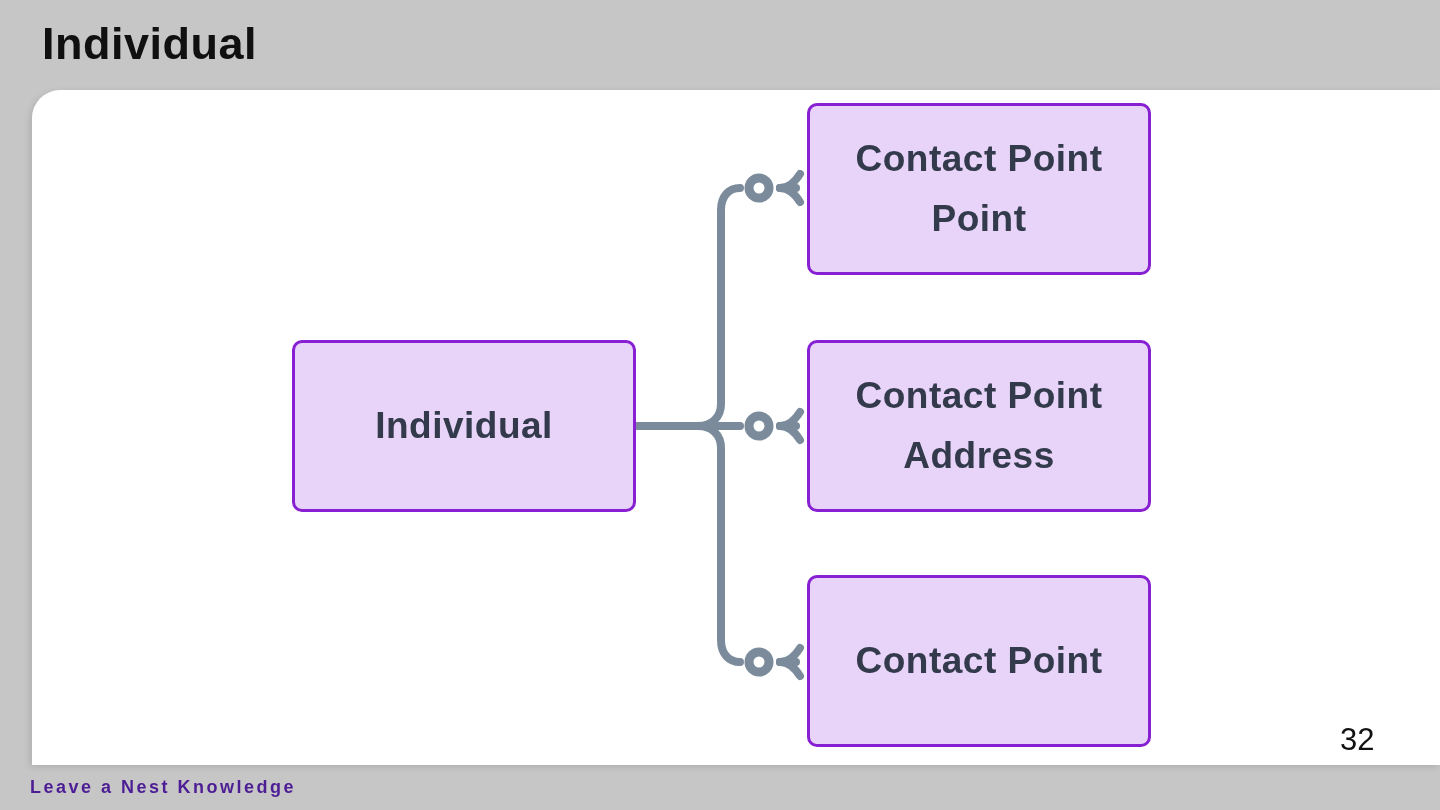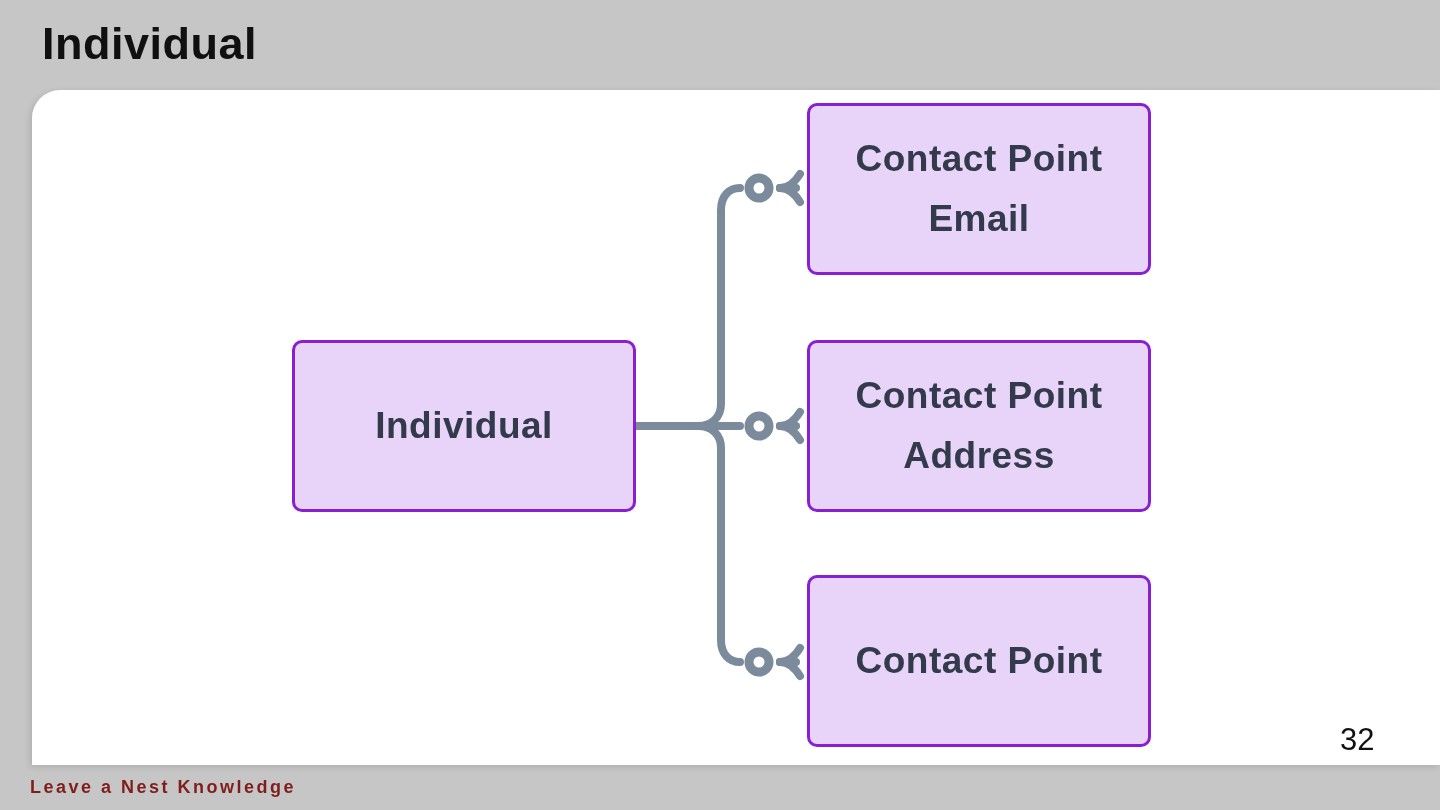--- a/index.html
+++ b/index.html
@@ -70,21 +70,21 @@
     color: #111111;
     font-weight: 400;
   }
   .footer {
     position: absolute;
     left: 30px;
     top: 777px;
     font-size: 18px;
     font-weight: 700;
     letter-spacing: 2.5px;
-    color: #7f1d1d;
+    color: #4c1d95;
   }
 </style>
 </head>
 <body>
 
 <div class="slide">
 
   <div class="slide-title">Individual</div>
 
   <div class="card">
@@ -118,21 +118,21 @@
         <path d="M 748 0 H 764"></path>
       </g>
     </svg>
 
     <div class="entity entity-individual">
       <span>Individual</span>
     </div>
 
     <div class="entity entity-email">
       <span>Contact Point</span>
-      <span>Email</span>
+      <span>Point</span>
     </div>
 
     <div class="entity entity-address">
       <span>Contact Point</span>
       <span>Address</span>
     </div>
 
     <div class="entity entity-phone">
       <span>Contact Point</span>
     </div>

